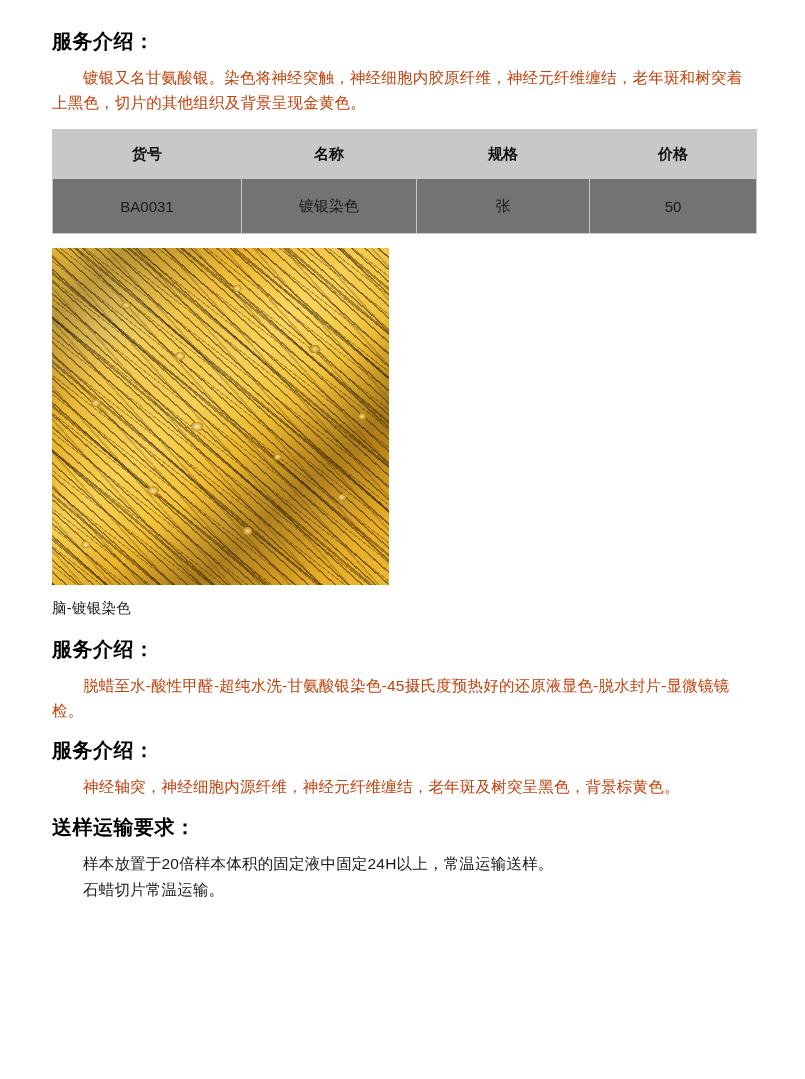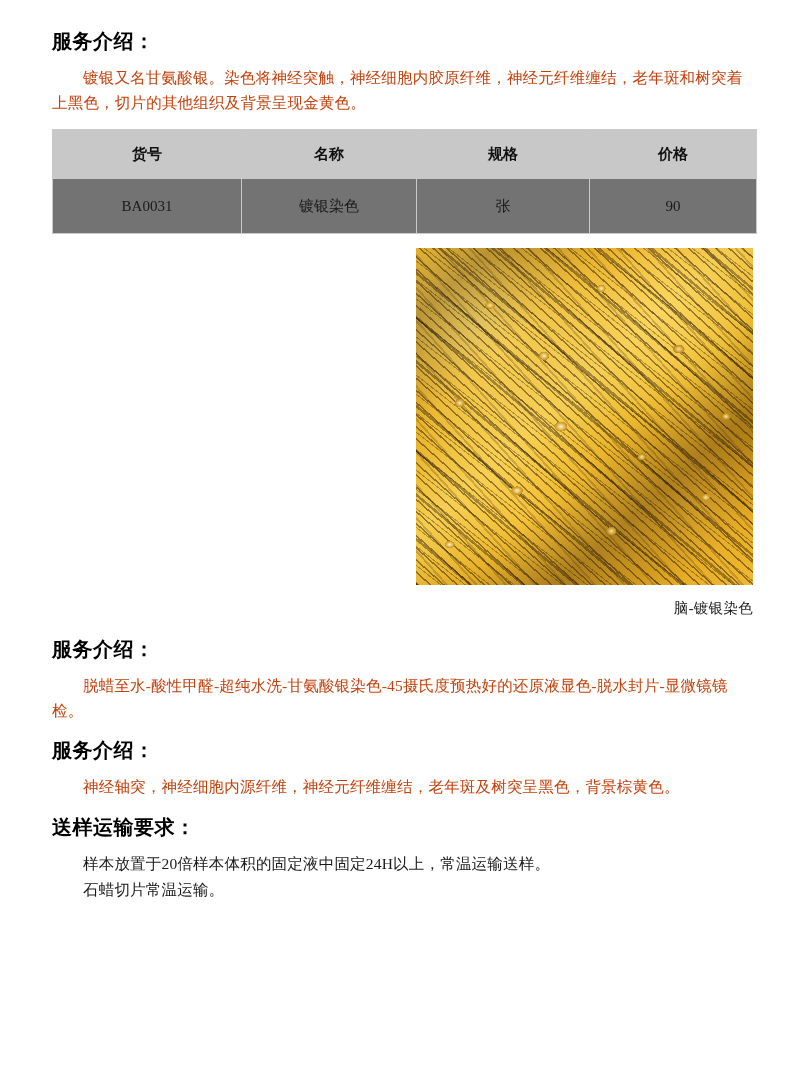--- a/index.html
+++ b/index.html
@@ -13,21 +13,20 @@
     font-family: "Liberation Sans", "DejaVu Sans", sans-serif;
     color: #1a1a1a;
     -webkit-font-smoothing: antialiased;
   }
   .page {
     width: 805px;
     min-height: 1079px;
     box-sizing: border-box;
     padding: 28px 52px 24px 52px;
     position: relative;
-    font-family: Liberation Serif, serif;
   }
   h2.section-title {
     font-size: 20px;
     font-weight: bold;
     margin: 0 0 10px 0;
     letter-spacing: 0.5px;
     color: #000;
   }
   .section {
     margin-bottom: 14px;
@@ -74,21 +73,21 @@
     background: #737373;
   }
   .col-0 { width: 186px; }
   .col-1 { width: 172px; }
   .col-2 { width: 170px; }
   .col-3 { width: 164px; }
 
   
   .figure-block {
     margin: 14px 0 18px 0;
-    text-align: right;
+    text-align: left;
   }
   .figure-img {
     width: 337px;
     height: 337px;
     display: inline-block;
     position: relative;
     overflow: hidden;
     border: 0;
     background:
       radial-gradient(circle at 18% 22%, rgba(255,228,120,0.85) 0%, rgba(214,150,18,0) 38%),
@@ -167,21 +166,21 @@
         <th class="col-1">名称</th>
         <th class="col-2">规格</th>
         <th class="col-3">价格</th>
       </tr>
     </thead>
     <tbody>
       <tr>
         <td class="col-0">BA0031</td>
         <td class="col-1">镀银染色</td>
         <td class="col-2">张</td>
-        <td class="col-3">90</td>
+        <td class="col-3">50</td>
       </tr>
     </tbody>
   </table>
 
   <div class="section">
     <div class="figure-block">
       <div class="figure-img">
         <div class="bands"></div>
         <div class="fibers"></div>
         <div class="fibers2"></div>

